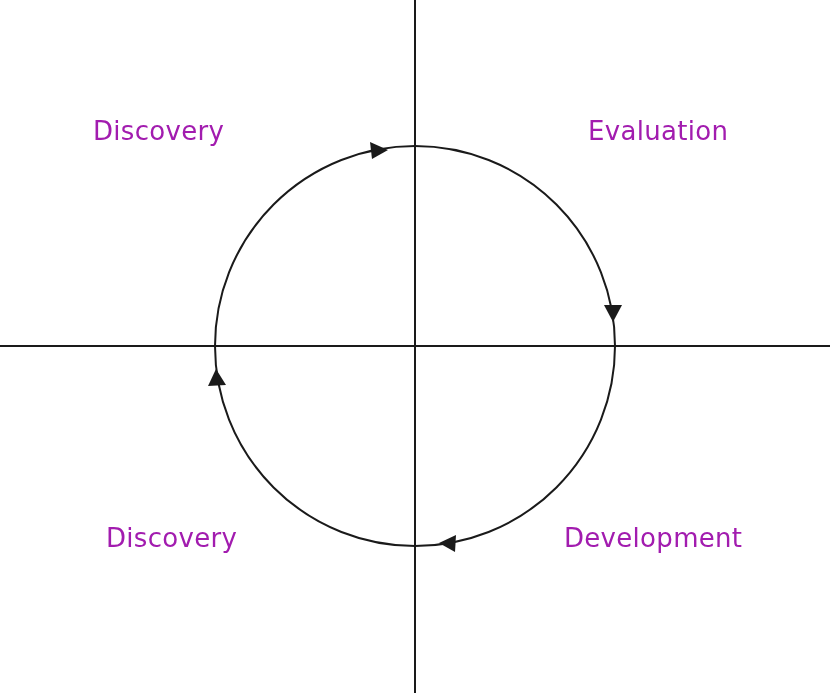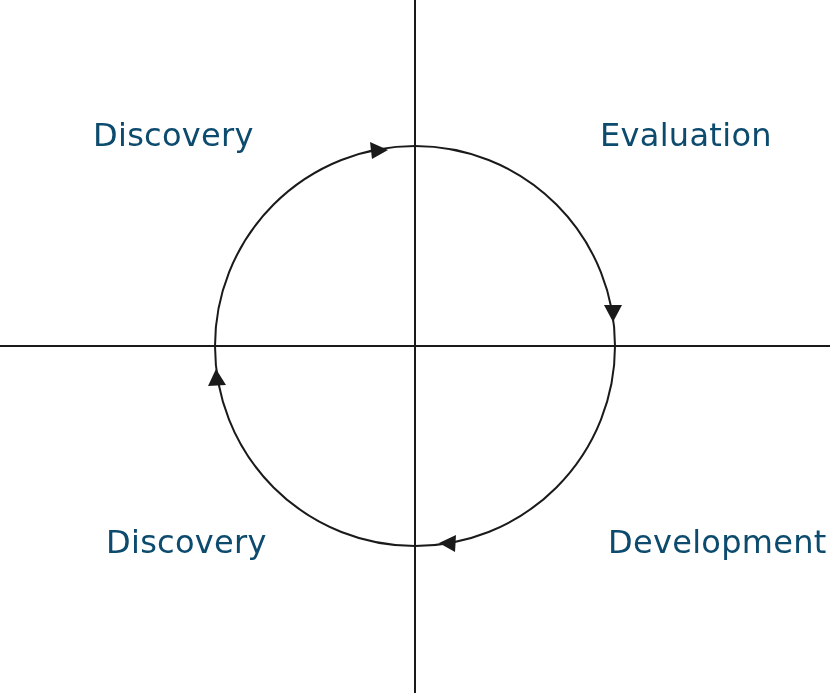--- a/index.html
+++ b/index.html
@@ -1,32 +1,32 @@
 <!DOCTYPE html>
 <html><head>
 <meta charset="utf-8">
 <style>
   html, body { margin: 0; padding: 0; background: #ffffff; }
   body { width: 830px; height: 693px; position: relative; overflow: hidden; }
   svg { position: absolute; left: 0; top: 0; }
-  .lbl { position: absolute; font-family: "DejaVu Sans", sans-serif; font-size: 32px; color: #0c4a6e; font-weight: 400; letter-spacing: 0.3px; white-space: nowrap; }
+  .lbl { position: absolute; font-family: "DejaVu Sans", sans-serif; font-size: 26px; color: #a21caf; font-weight: 400; letter-spacing: 0.3px; white-space: nowrap; }
 </style>
 </head>
 <body>
 
 <svg width="830" height="693" viewBox="0 0 830 693">
   <line x1="415" y1="0" x2="415" y2="693" stroke="#1a1a1a" stroke-width="2"></line>
   <line x1="0" y1="346" x2="830" y2="346" stroke="#1a1a1a" stroke-width="2"></line>
   <circle cx="415" cy="346" r="200" fill="none" stroke="#1a1a1a" stroke-width="2"></circle>
 
   <polygon points="388,150 370,142 372,159" fill="#1a1a1a"></polygon>
 
   <polygon points="613,322 604,305 622,305" fill="#1a1a1a"></polygon>
 
   <polygon points="439,543 456,535 455,552" fill="#1a1a1a"></polygon>
 
   <polygon points="216,369 208,386 226,385" fill="#1a1a1a"></polygon>
 </svg>
 
 <div class="lbl" style="left:93px; top:116px;">Discovery</div>
-<div class="lbl" style="left:588px; top:116px;margin-left:12px;">Evaluation</div>
-<div class="lbl" style="left:564px; top:523px;margin-left:44px;">Development</div>
+<div class="lbl" style="left:588px; top:116px;">Evaluation</div>
+<div class="lbl" style="left:564px; top:523px;">Development</div>
 <div class="lbl" style="left:106px; top:523px;">Discovery</div>
 
 </body></html>

